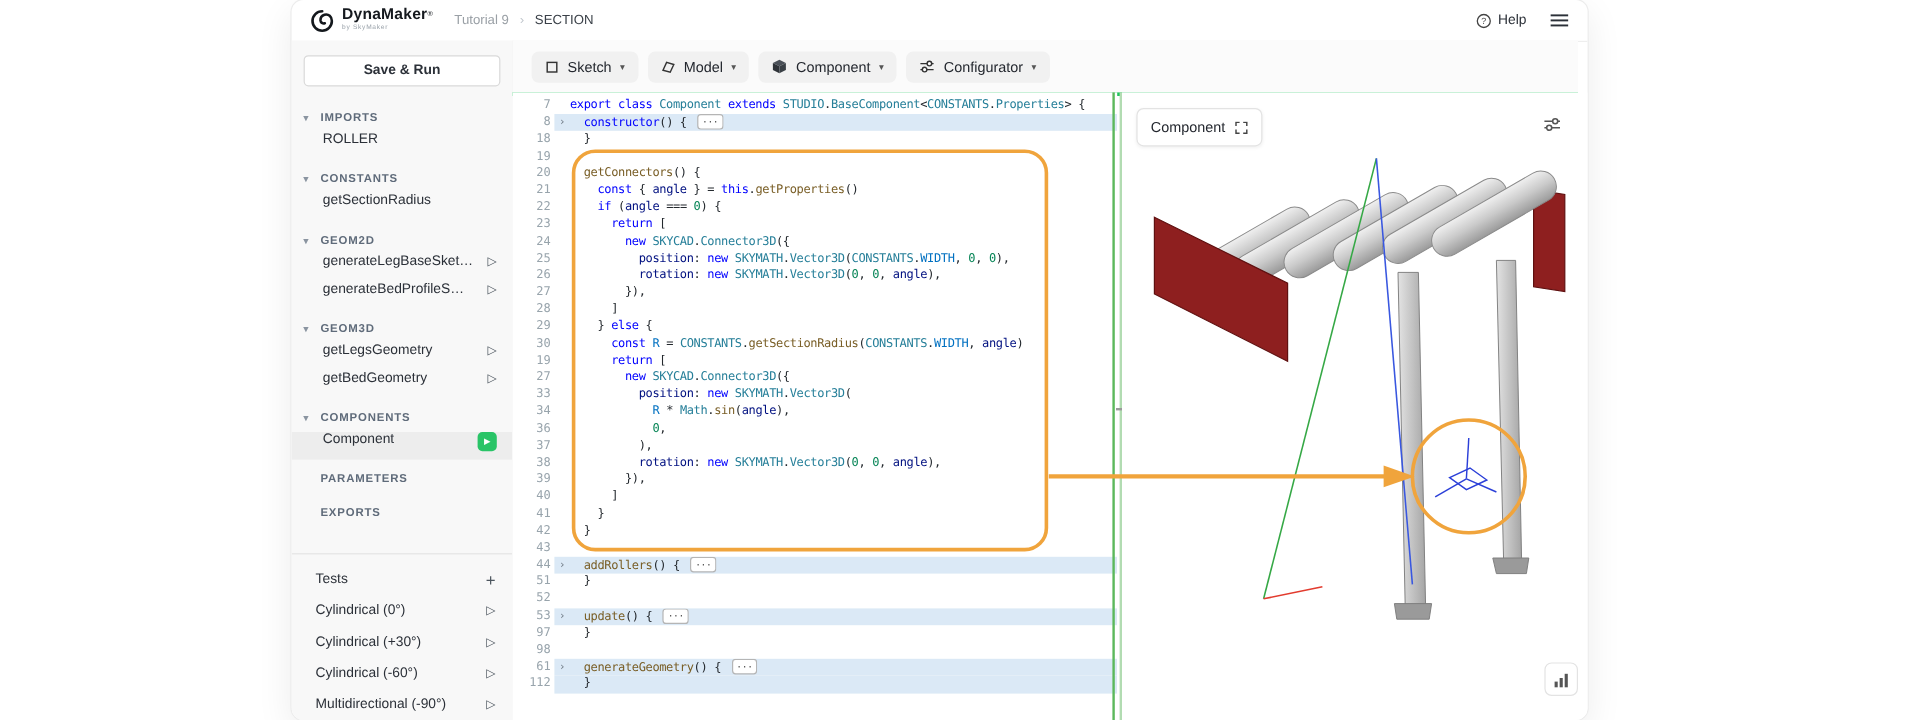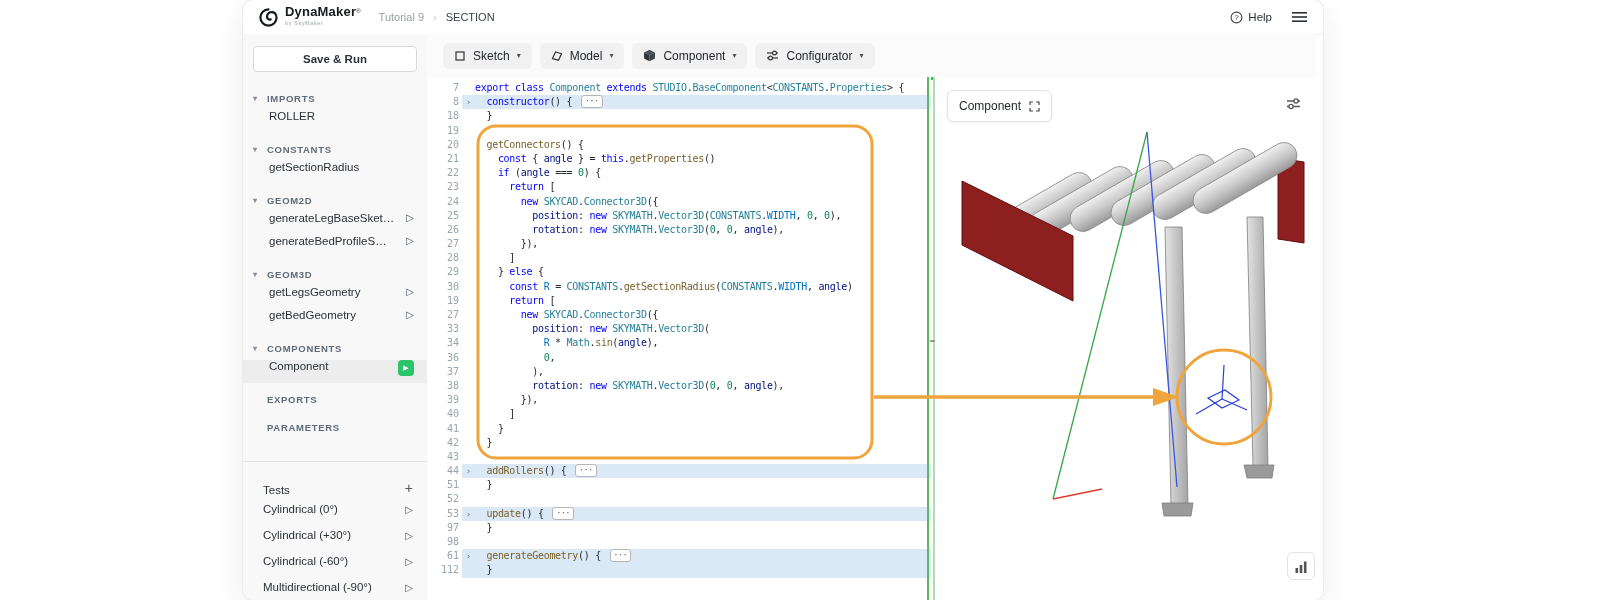--- a/index.html
+++ b/index.html
@@ -29,21 +29,21 @@
   .tree-h{display:flex;align-items:center;height:23px;margin-top:5px;padding:0 12px 0 10px;font-size:9.5px;font-weight:700;
           color:#5f6b7a;letter-spacing:.7px;cursor:pointer;}
   .tree-h.noch{padding-left:24px;}
   .tree-ch{width:14px;font-size:8px;color:#8a94a0;}
   .tree-i{display:flex;height:23px;padding:0 13px 0 26px;font-size:11.5px;color:#2b3038;cursor:pointer;}
   .tree-i.sel{background:#ededed;}
   .play-o{margin-left:auto;color:#4c555e;font-size:10px;}
   .play-g{margin-left:auto;width:16px;height:16px;background:#29c467;border-radius:4px;color:#fff;font-size:7px;
           display:flex;align-items:center;justify-content:center;}
   .tests{border-top:1px solid #e4e4e4;margin-top:22px;padding-top:8px;}
-  .test-h{display:flex;align-items:flex-end;height:26px;padding:0 14px 0 20px;font-size:11.5px;color:#2b3038;}
+  .test-h{display:flex;align-items:center;height:26px;padding:0 14px 0 20px;font-size:11.5px;color:#2b3038;}
   .plus{margin-left:auto;font-size:14px;color:#4c555e;cursor:pointer;}
   .test-i{display:flex;align-items:center;height:26px;padding:0 14px 0 20px;font-size:11.5px;color:#2b3038;cursor:pointer;}
 
   
   .toolbar{position:absolute;left:184px;top:34px;right:8px;height:43px;background:#fbfbfb;border-bottom:3px solid #22c55e;
            display:flex;align-items:center;padding-left:16px;gap:8px;}
   .tb-btn{height:26px;display:flex;align-items:center;gap:7px;padding:0 11px;background:#f1f1f1;border-radius:6px;
           font-size:12px;color:#23272e;cursor:pointer;}
   .tb-ic{display:flex;align-items:center;}
   .tb-cv{font-size:8px;color:#555;}
@@ -165,24 +165,24 @@
         </div>
         <div class="tree-h">
           <span class="tree-ch">▾</span>
           <span class="tree-hl">COMPONENTS</span>
         </div>
         <div class="tree-i sel">
           <span class="tree-il">Component</span>
           <span class="play-g">▶</span>
         </div>
         <div class="tree-h noch">
+          <span class="tree-hl">PARAMETERS</span>
+        </div>
+        <div class="tree-h noch">
           <span class="tree-hl">EXPORTS</span>
-        </div>
-        <div class="tree-h noch">
-          <span class="tree-hl">PARAMETERS</span>
         </div>
       </div>
     <div class="tests" id="tests">
         <div class="test-h">
           <span>Tests</span>
           <span class="plus">+</span>
         </div>
         <div class="test-i">
           <span>Cylindrical (0°)</span>
           <span class="play-o">▷</span>

